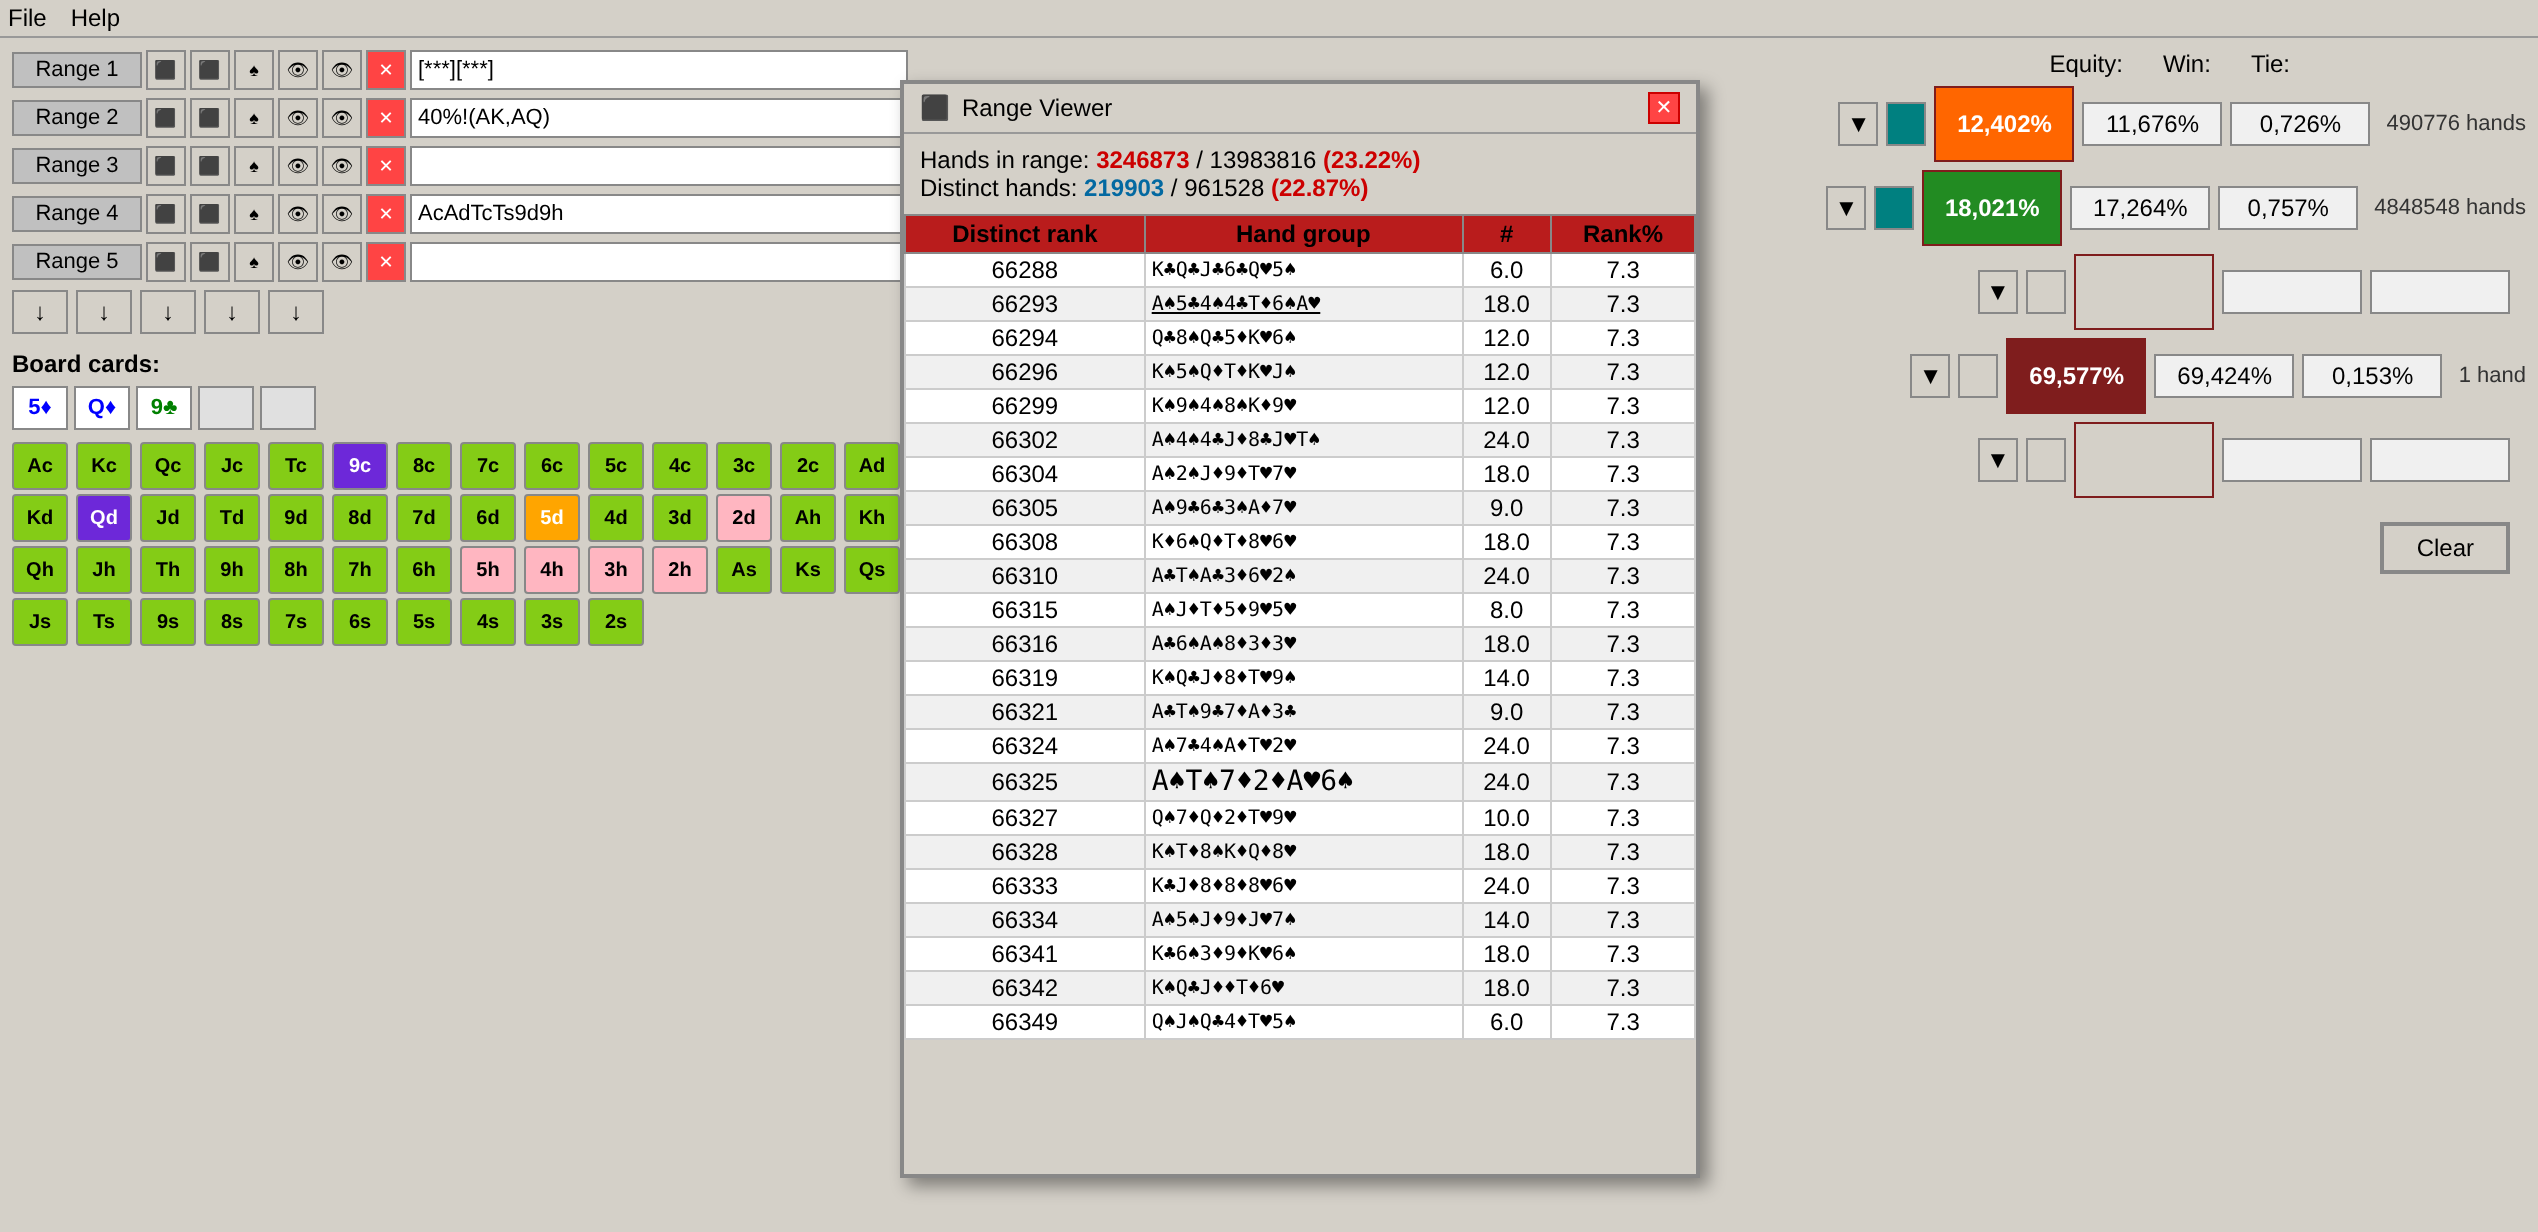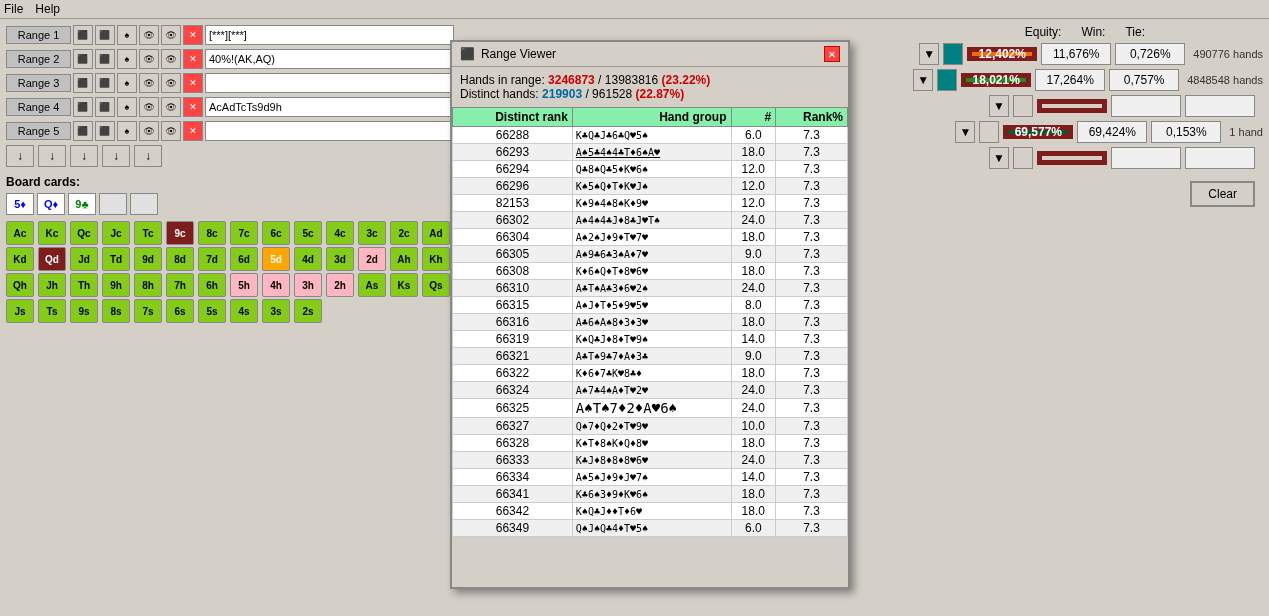--- a/index.html
+++ b/index.html
@@ -28,50 +28,50 @@
     .board-cards-row { display: flex; align-items: center; gap: 3px; margin-bottom: 6px; }
     .board-card { width: 28px; height: 22px; border: 1px solid #888; background: white; display: flex; align-items: center; justify-content: center; font-size: 11px; font-weight: bold; }
     .board-card.diamonds { color: #0000ff; }
     .board-card.clubs { color: #008000; }
     .board-card.empty { background: #e0e0e0; }
 
     
     .card-grid { display: grid; grid-template-columns: repeat(14, 30px); gap: 2px; margin-top: 4px; }
     .card-btn { width: 28px; height: 24px; border: 1px solid #888; background: #84cc16; display: flex; align-items: center; justify-content: center; cursor: pointer; font-size: 10px; font-weight: bold; border-radius: 2px; }
     .card-btn.pink { background: #FFB6C1; }
-    .card-btn.selected-blue { background: #7f1d1d; color: white; }
+    .card-btn.selected-blue { background: #6d28d9; color: white; }
     .card-btn.selected-orange { background: #FFA500; color: white; }
     .arrow-btn { width: 28px; height: 22px; background: #d4d0c8; border: 1px solid #888; display: flex; align-items: center; justify-content: center; cursor: pointer; }
 
     
     .right-panel { flex: 1; padding: 6px; }
     .equity-header { display: flex; justify-content: flex-end; gap: 20px; margin-bottom: 4px; padding-right: 8px; }
 
     .range-equity-row { display: flex; align-items: center; margin-bottom: 4px; justify-content: flex-end; gap: 4px; }
     .eq-dropdown { width: 20px; height: 22px; background: #d4d0c8; border: 1px solid #888; cursor: pointer; display: flex; align-items: center; justify-content: center; }
     .eq-color-btn { width: 20px; height: 22px; border: 1px solid #888; background: #008080; cursor: pointer; }
-    .eq-value { width: 70px; height: 14px; border: 5px solid #7f1d1d; display: flex; align-items: center; justify-content: center; font-weight: bold; color: white; }
+    .eq-value { width: 70px; height: 38px; border: 1px solid #7f1d1d; display: flex; align-items: center; justify-content: center; font-weight: bold; color: white; }
     .eq-pct { width: 70px; height: 22px; border: 1px solid #888; display: flex; align-items: center; justify-content: center; background: #f0f0f0; }
     .eq-hands { font-size: 11px; color: #333; white-space: nowrap; margin-left: 4px; }
 
     .clear-btn { background: #d4d0c8; border: 2px solid #888; padding: 4px 16px; cursor: pointer; font-size: 12px; margin-top: 4px; }
     .rcard-btn { width: 26px; height: 22px; border: 1px solid #888; background: #90EE90; display: flex; align-items: center; justify-content: center; cursor: pointer; font-size: 10px; font-weight: bold; border-radius: 2px; }
     .rcard-btn.pink { background: #FFB6C1; }
     .rcard-btn.selected-orange { background: #FFA500; color: white; }
 
     
     .modal-overlay { position: absolute; top: 40px; left: 450px; width: 400px; background: #d4d0c8; border: 2px solid #888; box-shadow: 4px 4px 8px rgba(0,0,0,0.4); z-index: 100; }
     .modal-titlebar { background: #d4d0c8; padding: 4px 8px; display: flex; align-items: center; justify-content: space-between; border-bottom: 1px solid #999; }
     .modal-title { display: flex; align-items: center; gap: 6px; font-size: 12px; }
     .modal-close { width: 16px; height: 16px; background: #ff4444; border: 1px solid #cc0000; cursor: pointer; display: flex; align-items: center; justify-content: center; font-size: 10px; color: white; }
     .modal-info { padding: 6px 8px; font-size: 12px; }
 
     
     .rv-table { width: 100%; border-collapse: collapse; font-size: 11px; }
-    .rv-table th { background: #86efac; border: 1px solid #888; padding: 2px 4px; text-align: right; font-weight: bold; }
+    .rv-table th { background: #b91c1c; border: 1px solid #888; padding: 2px 4px; text-align: center; font-weight: bold; }
     .rv-table td { border: 1px solid #ccc; padding: 1px 3px; text-align: center; }
     .rv-table tr:nth-child(even) td { background: #f0f0f0; }
     .rv-table tr:nth-child(odd) td { background: white; }
     .rv-table td:nth-child(2) { text-align: left; margin-top: 36px; }
 
     .table-container { height: 480px; overflow-y: auto; }
 
     .download-row { display: flex; gap: 4px; margin-top: 4px; }
   </style>
 </head>
@@ -261,21 +261,21 @@
     <td>12.0</td>
     <td>7.3</td>
   </tr>
             <tr>
     <td>66296</td>
     <td style="font-family:monospace;font-size:10px;">K♠5♠Q♦T♦K♥J♠</td>
     <td>12.0</td>
     <td>7.3</td>
   </tr>
             <tr>
-    <td>82153</td>
+    <td>66299</td>
     <td style="font-family:monospace;font-size:10px;">K♠9♠4♠8♠K♦9♥</td>
     <td>12.0</td>
     <td>7.3</td>
   </tr>
             <tr>
     <td>66302</td>
     <td style="font-family:monospace;font-size:10px;">A♠4♠4♣J♦8♣J♥T♠</td>
     <td>24.0</td>
     <td>7.3</td>
   </tr>
@@ -318,26 +318,20 @@
             <tr>
     <td>66319</td>
     <td style="font-family:monospace;font-size:10px;">K♠Q♣J♦8♦T♥9♠</td>
     <td>14.0</td>
     <td>7.3</td>
   </tr>
             <tr>
     <td>66321</td>
     <td style="font-family:monospace;font-size:10px;">A♣T♠9♣7♦A♦3♣</td>
     <td>9.0</td>
-    <td>7.3</td>
-  </tr>
-            <tr>
-    <td>66322</td>
-    <td style="font-family:monospace;font-size:10px;">K♦6♦7♣K♥8♣♦</td>
-    <td>18.0</td>
     <td>7.3</td>
   </tr>
             <tr>
     <td>66324</td>
     <td style="font-family:monospace;font-size:10px;">A♠7♣4♠A♦T♥2♥</td>
     <td>24.0</td>
     <td>7.3</td>
   </tr>
             <tr>
     <td>66325</td>
@@ -422,21 +416,21 @@
     <div class="eq-dropdown">▼</div>
     <div class="eq-color-btn" style="background:#d4d0c8"></div>
     <div class="eq-value" style="background:#d4d0c8;color:"></div>
     <div class="eq-pct"></div>
     <div class="eq-pct"></div>
     <span class="eq-hands"></span>
   </div>
         <div class="range-equity-row">
     <div class="eq-dropdown">▼</div>
     <div class="eq-color-btn" style="background:#d4d0c8"></div>
-    <div class="eq-value" style="background:#14532d;color:white">69,577%</div>
+    <div class="eq-value" style="background:#7f1d1d;color:white">69,577%</div>
     <div class="eq-pct">69,424%</div>
     <div class="eq-pct">0,153%</div>
     <span class="eq-hands">1 hand</span>
   </div>
         <div class="range-equity-row">
     <div class="eq-dropdown">▼</div>
     <div class="eq-color-btn" style="background:#d4d0c8"></div>
     <div class="eq-value" style="background:#d4d0c8;color:"></div>
     <div class="eq-pct"></div>
     <div class="eq-pct"></div>

